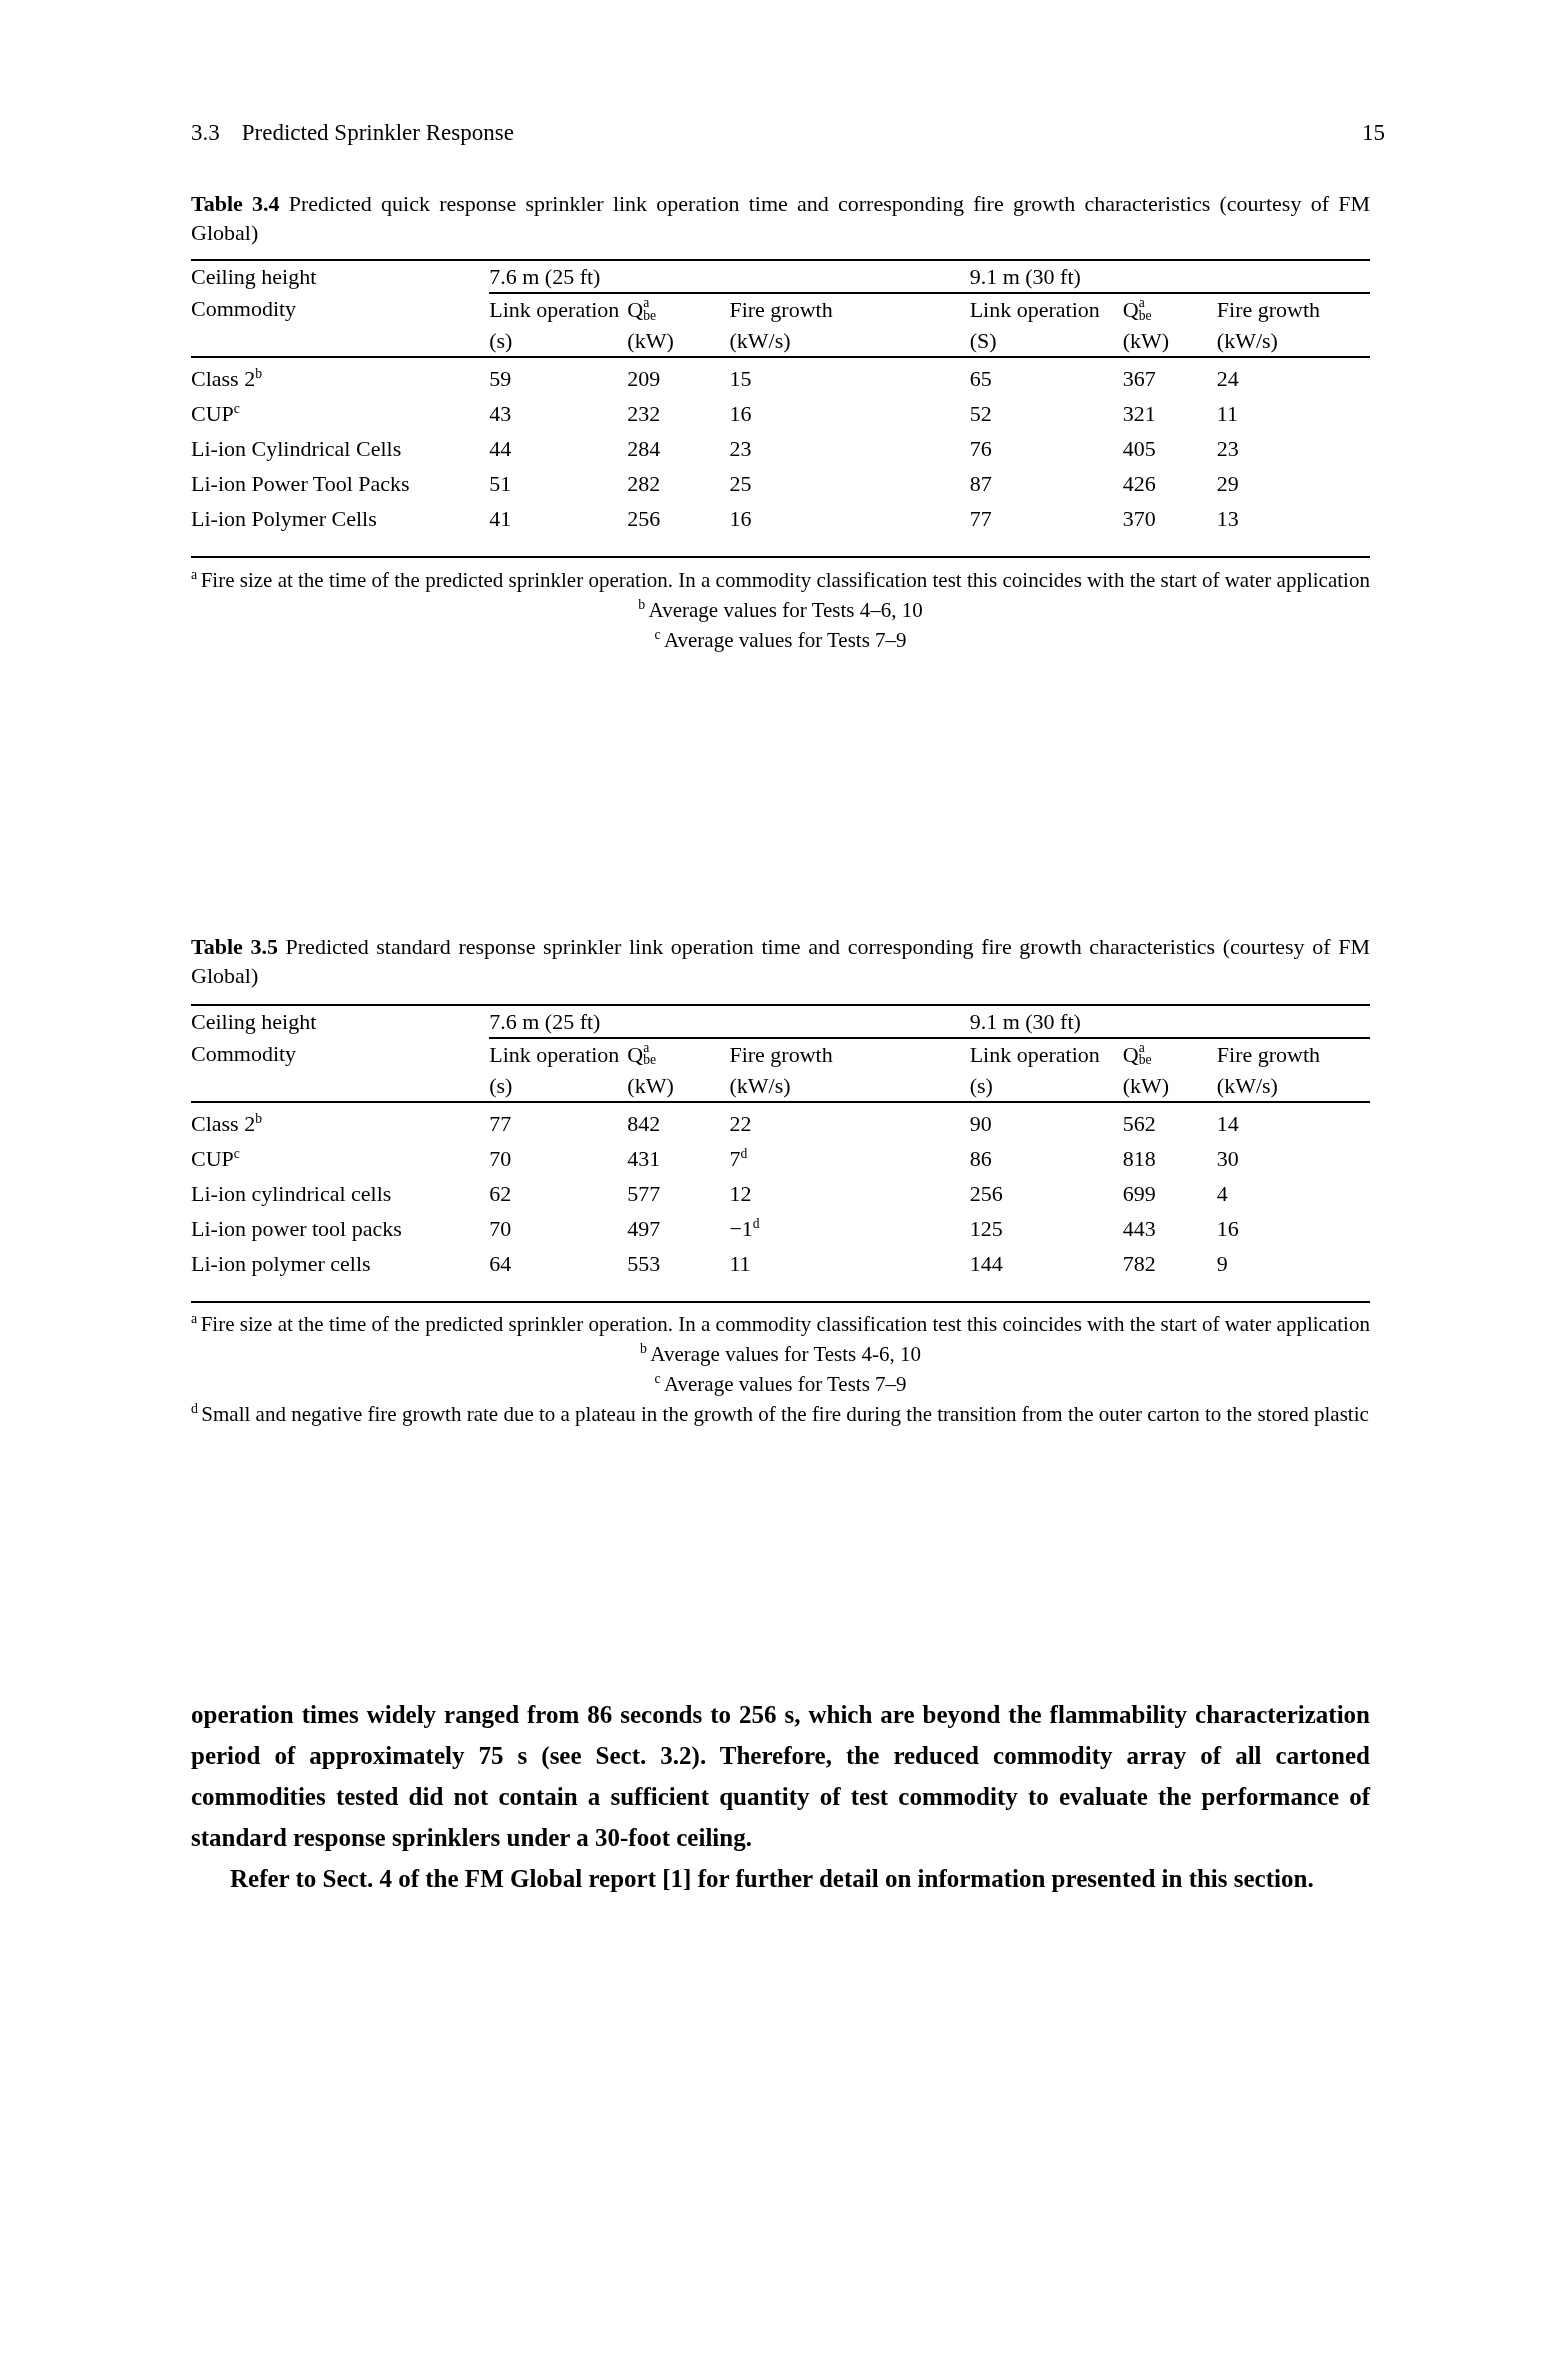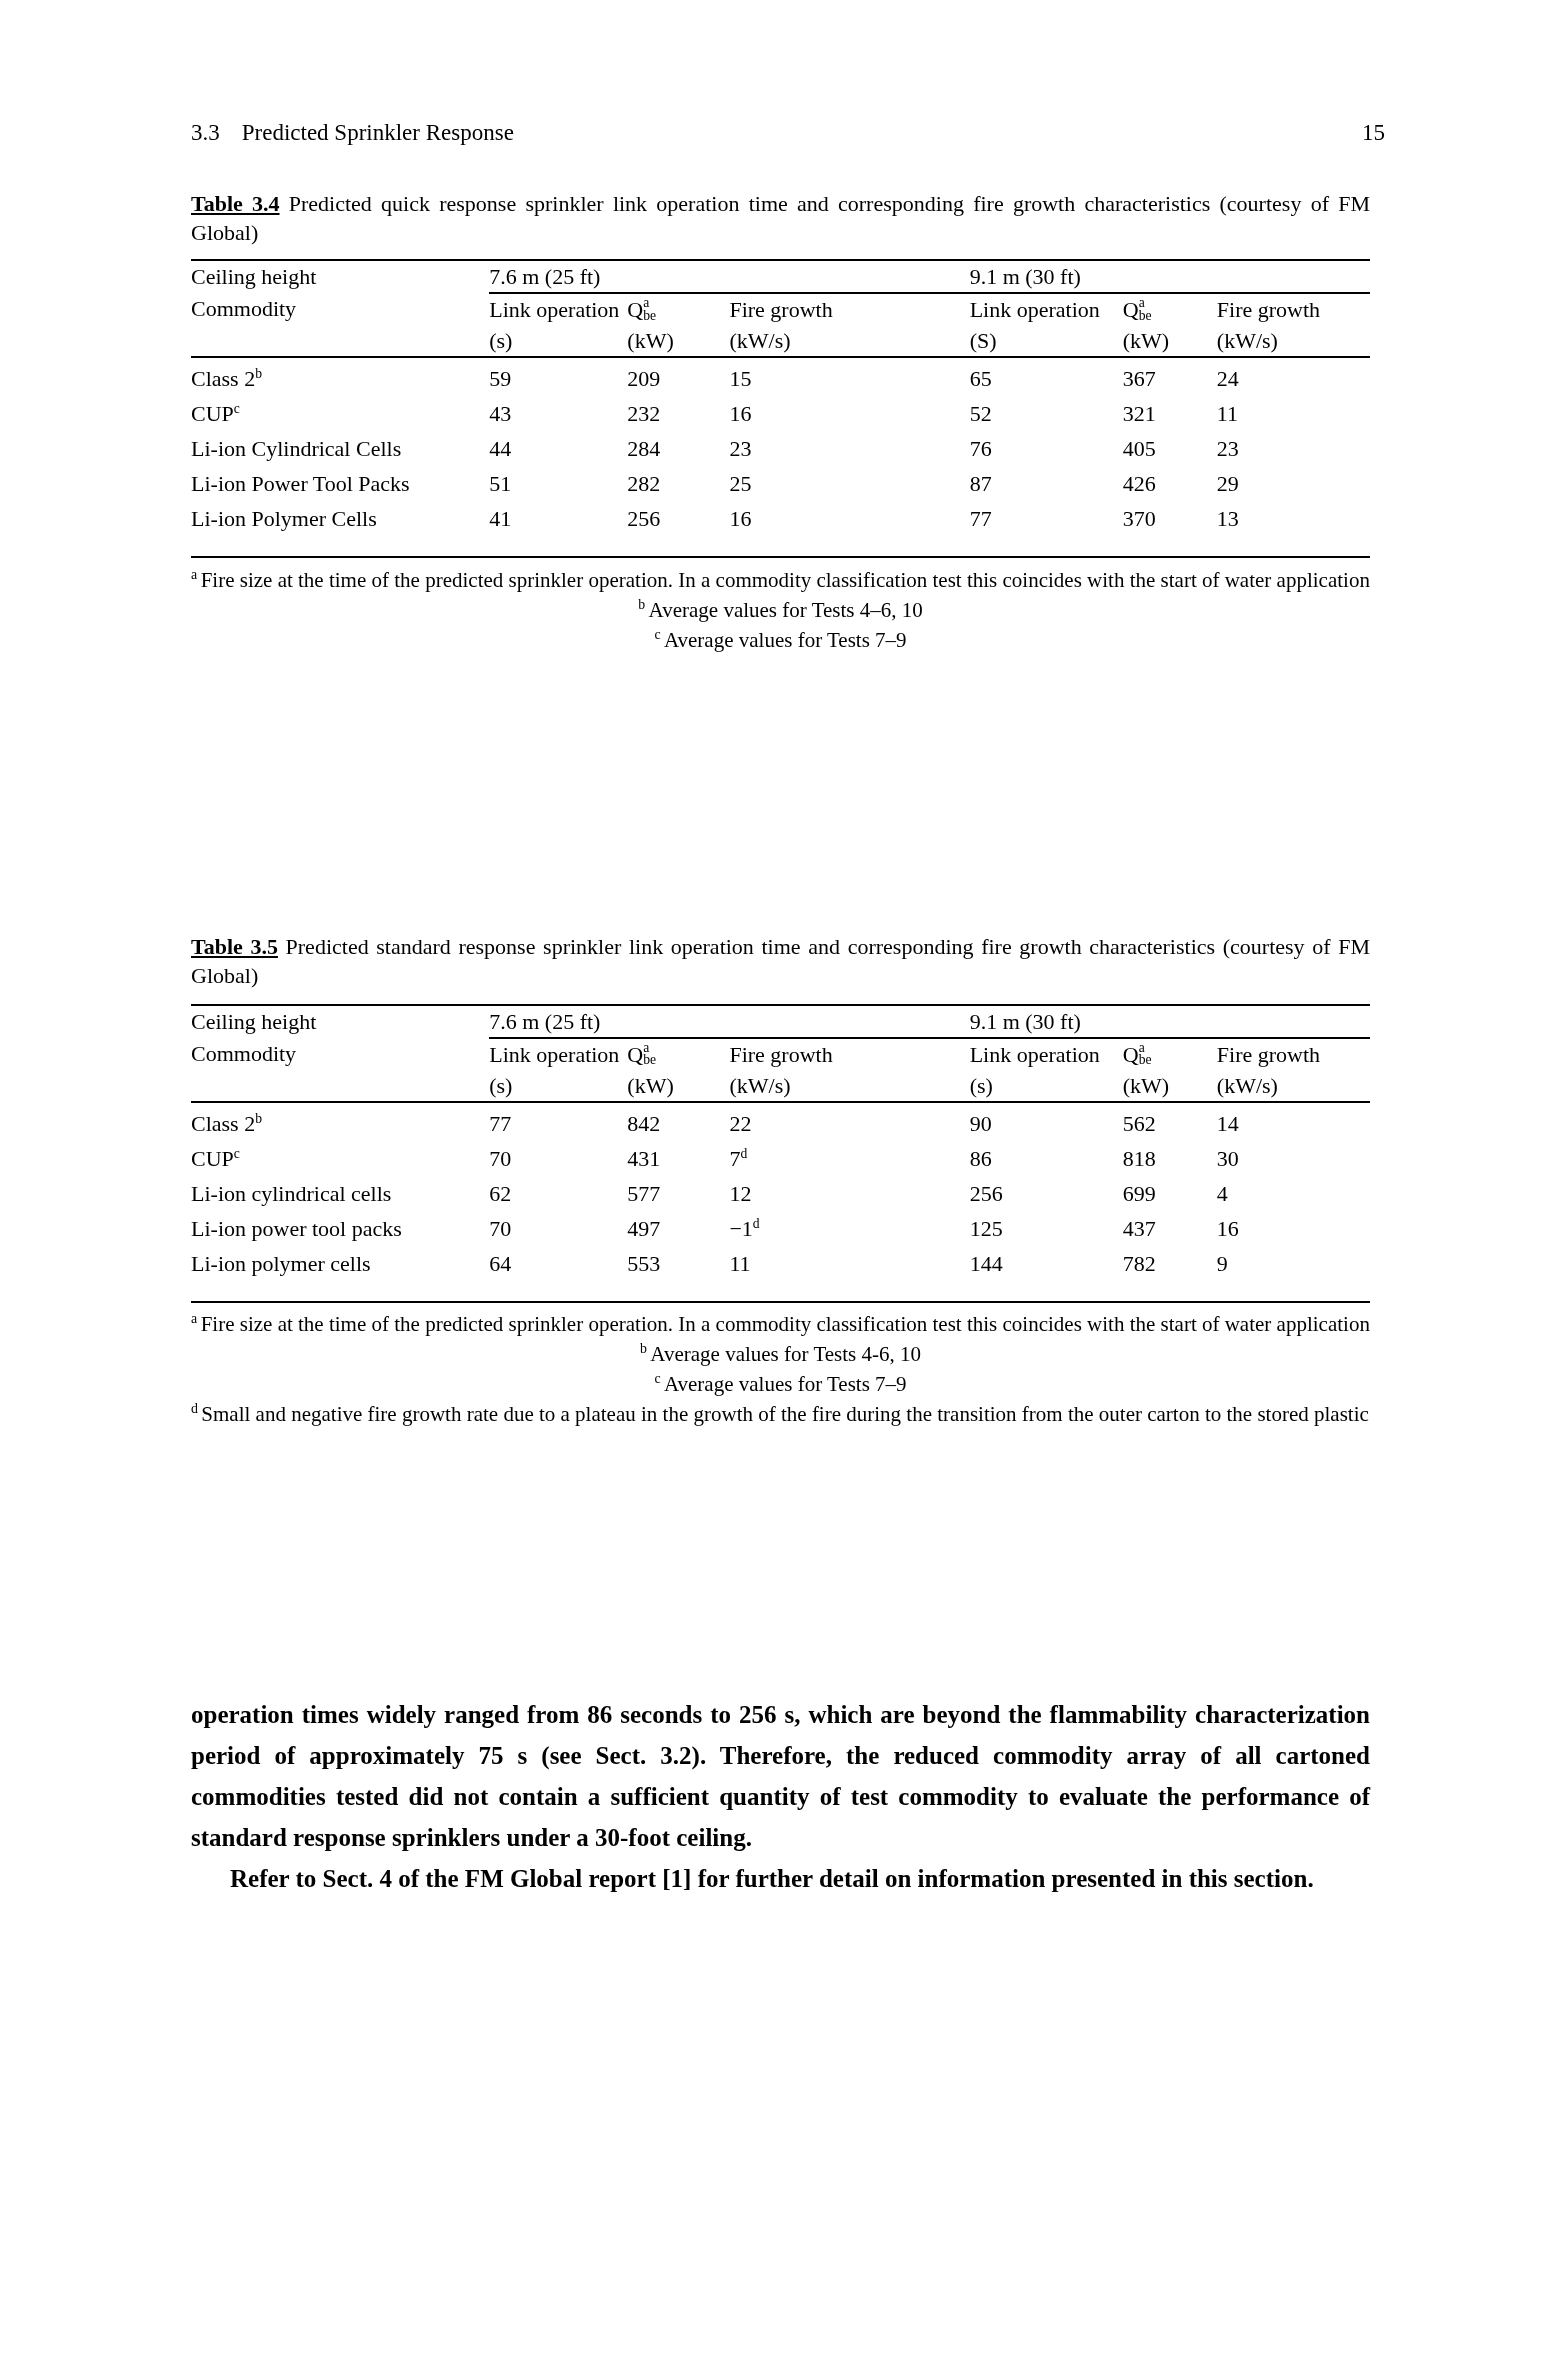--- a/index.html
+++ b/index.html
@@ -64,21 +64,20 @@
   .tbl-caption {
     font-size: 22px;
     line-height: 29px;
     text-align: justify;
     text-justify: inter-word;
     margin: 0 0 12px 0;
   }
   .tbl-caption .cap-label {
     font-weight: bold;
     white-space: pre;
-    text-decoration: underline;
   }
   #table35-block .tbl-caption {
     margin-bottom: 13.6px;
   }
 
   table.ftable {
     border-collapse: collapse;
     width: 1179px;
     font-size: 22px;
     table-layout: fixed;
@@ -396,21 +395,21 @@
           <td class="num-right">256</td>
           <td class="num">699</td>
           <td class="num-right-narrow">4</td>
         </tr>
         <tr class="row-data">
           <td><span>Li-ion power tool packs</span><sup></sup></td>
           <td class="num">70</td>
           <td class="num">497</td>
           <td class="num"><span>−1</span><sup>d</sup></td>
           <td class="num-right">125</td>
-          <td class="num">437</td>
+          <td class="num">443</td>
           <td class="num-right-narrow">16</td>
         </tr>
         <tr class="row-data last-data rule-bottom">
           <td><span>Li-ion polymer cells</span><sup></sup></td>
           <td class="num">64</td>
           <td class="num">553</td>
           <td class="num"><span>11</span><sup></sup></td>
           <td class="num-right">144</td>
           <td class="num">782</td>
           <td class="num-right-narrow">9</td>

